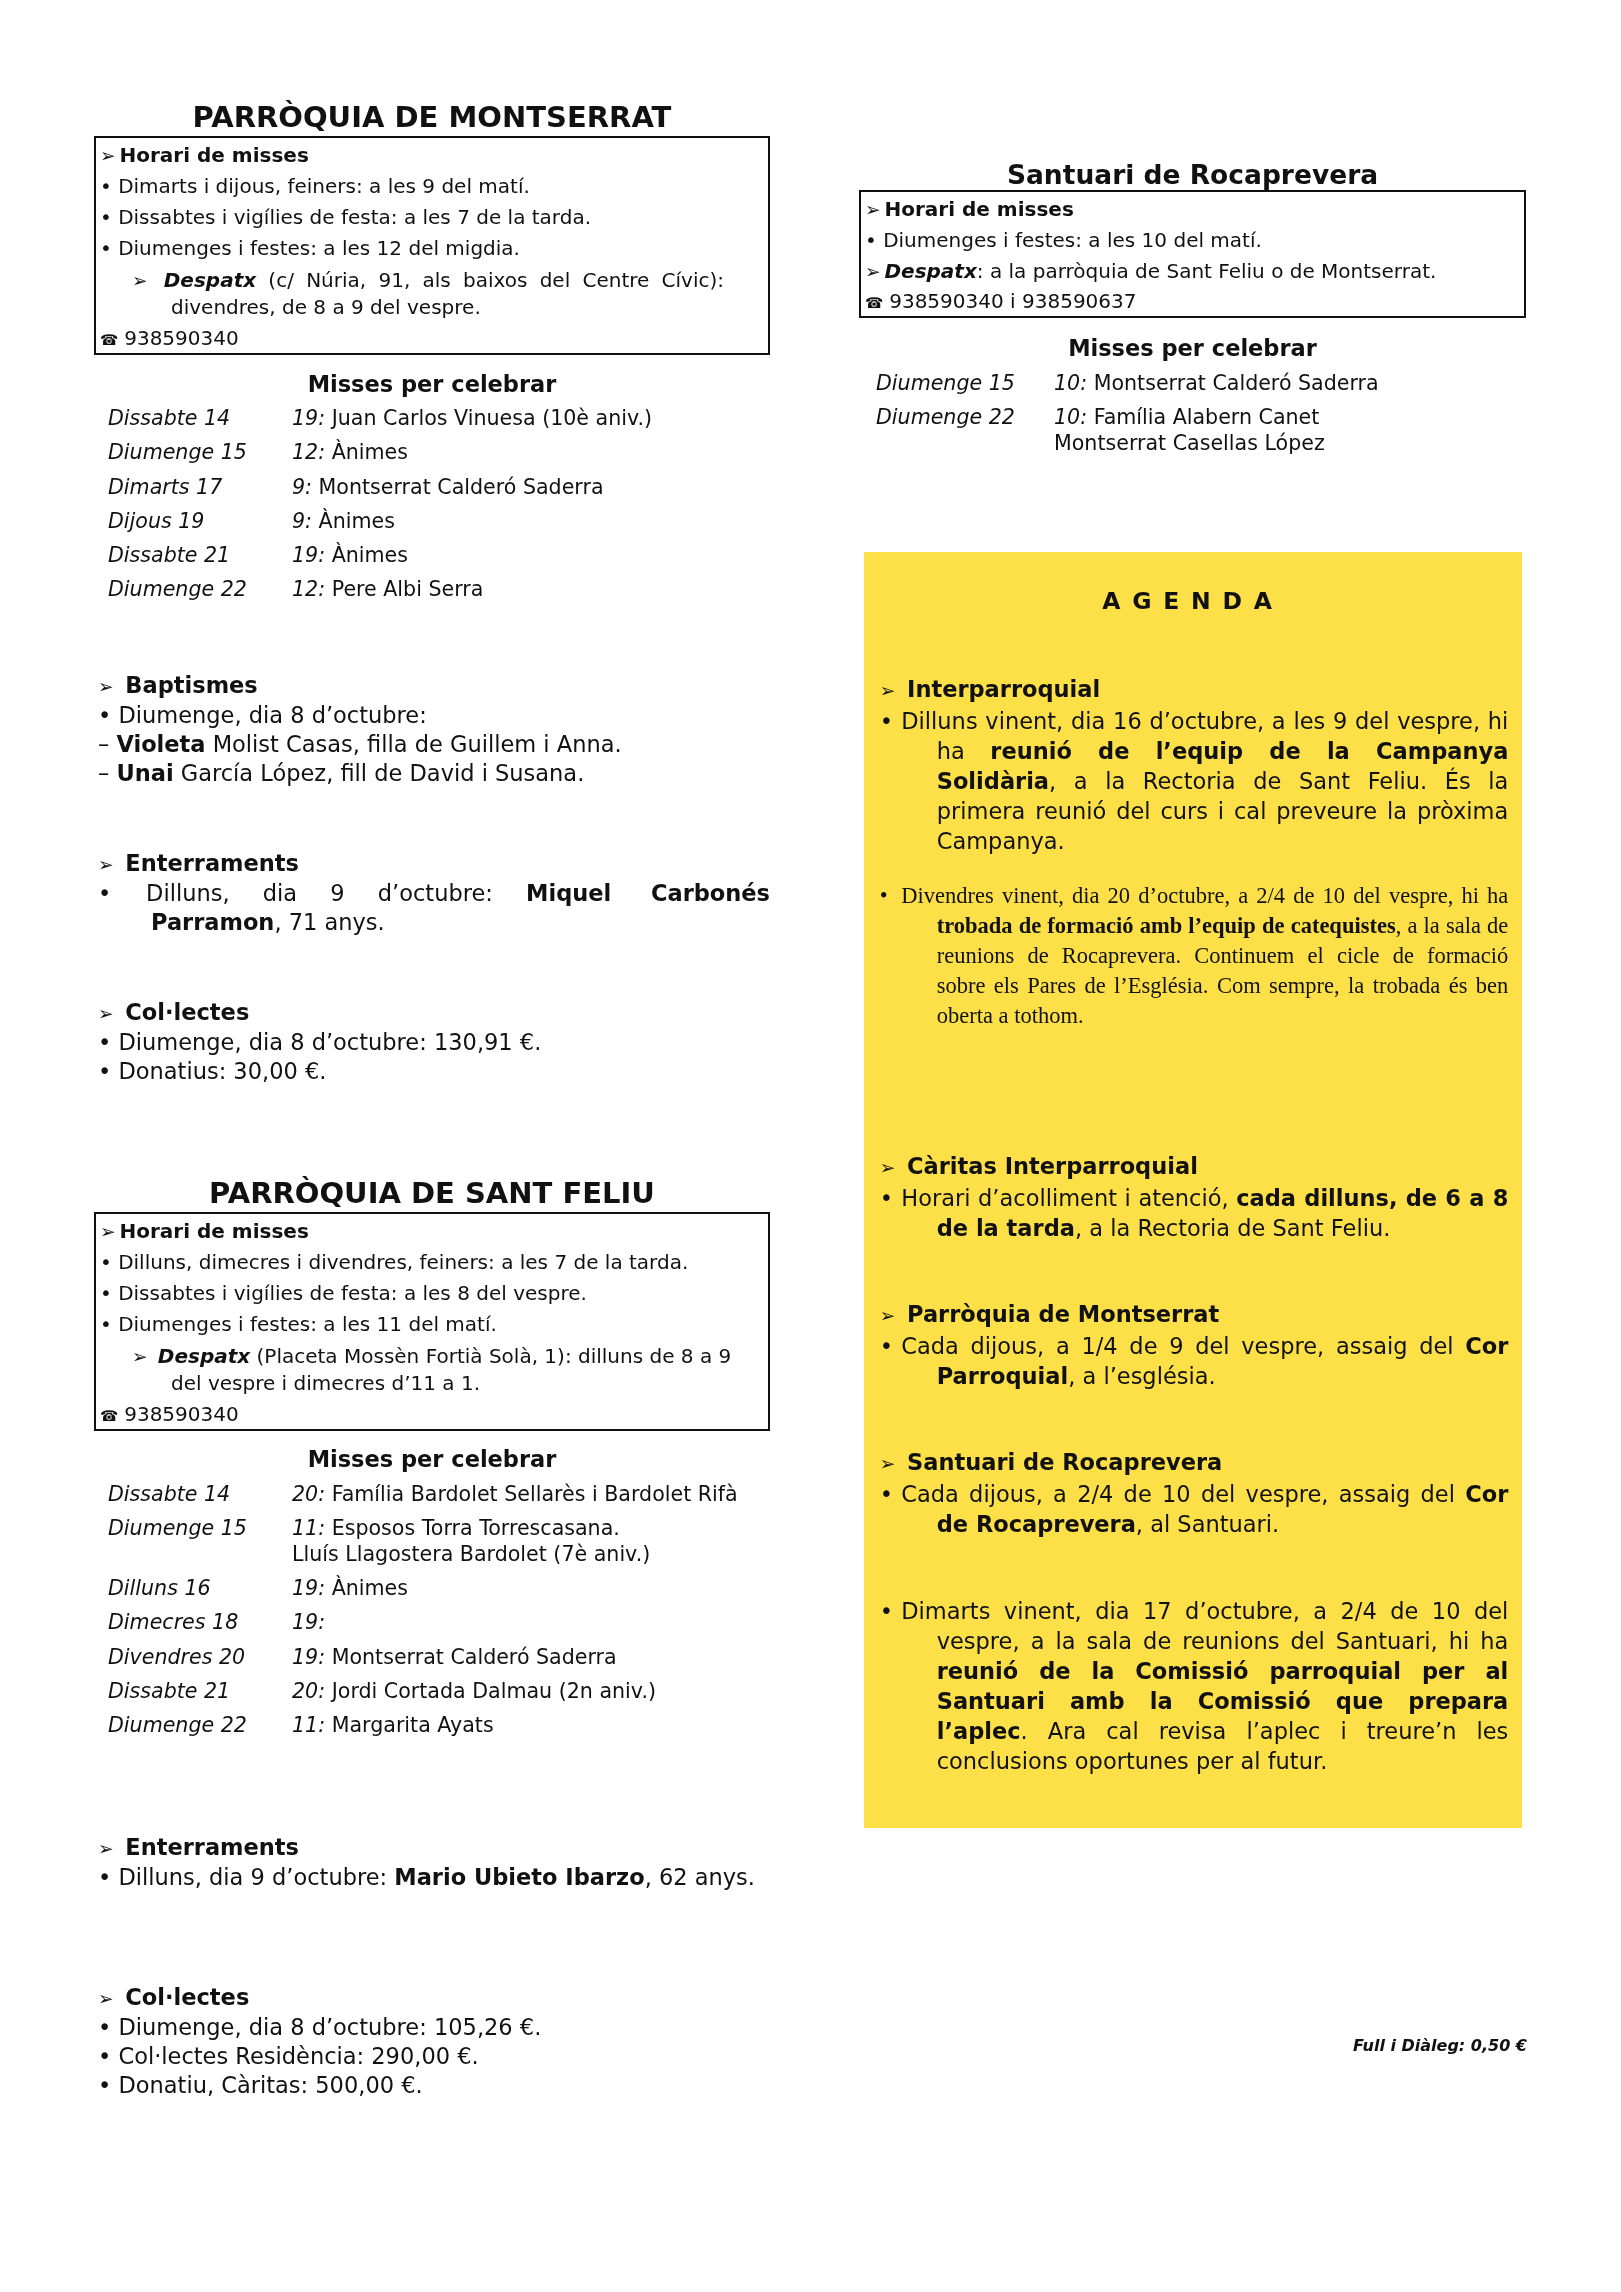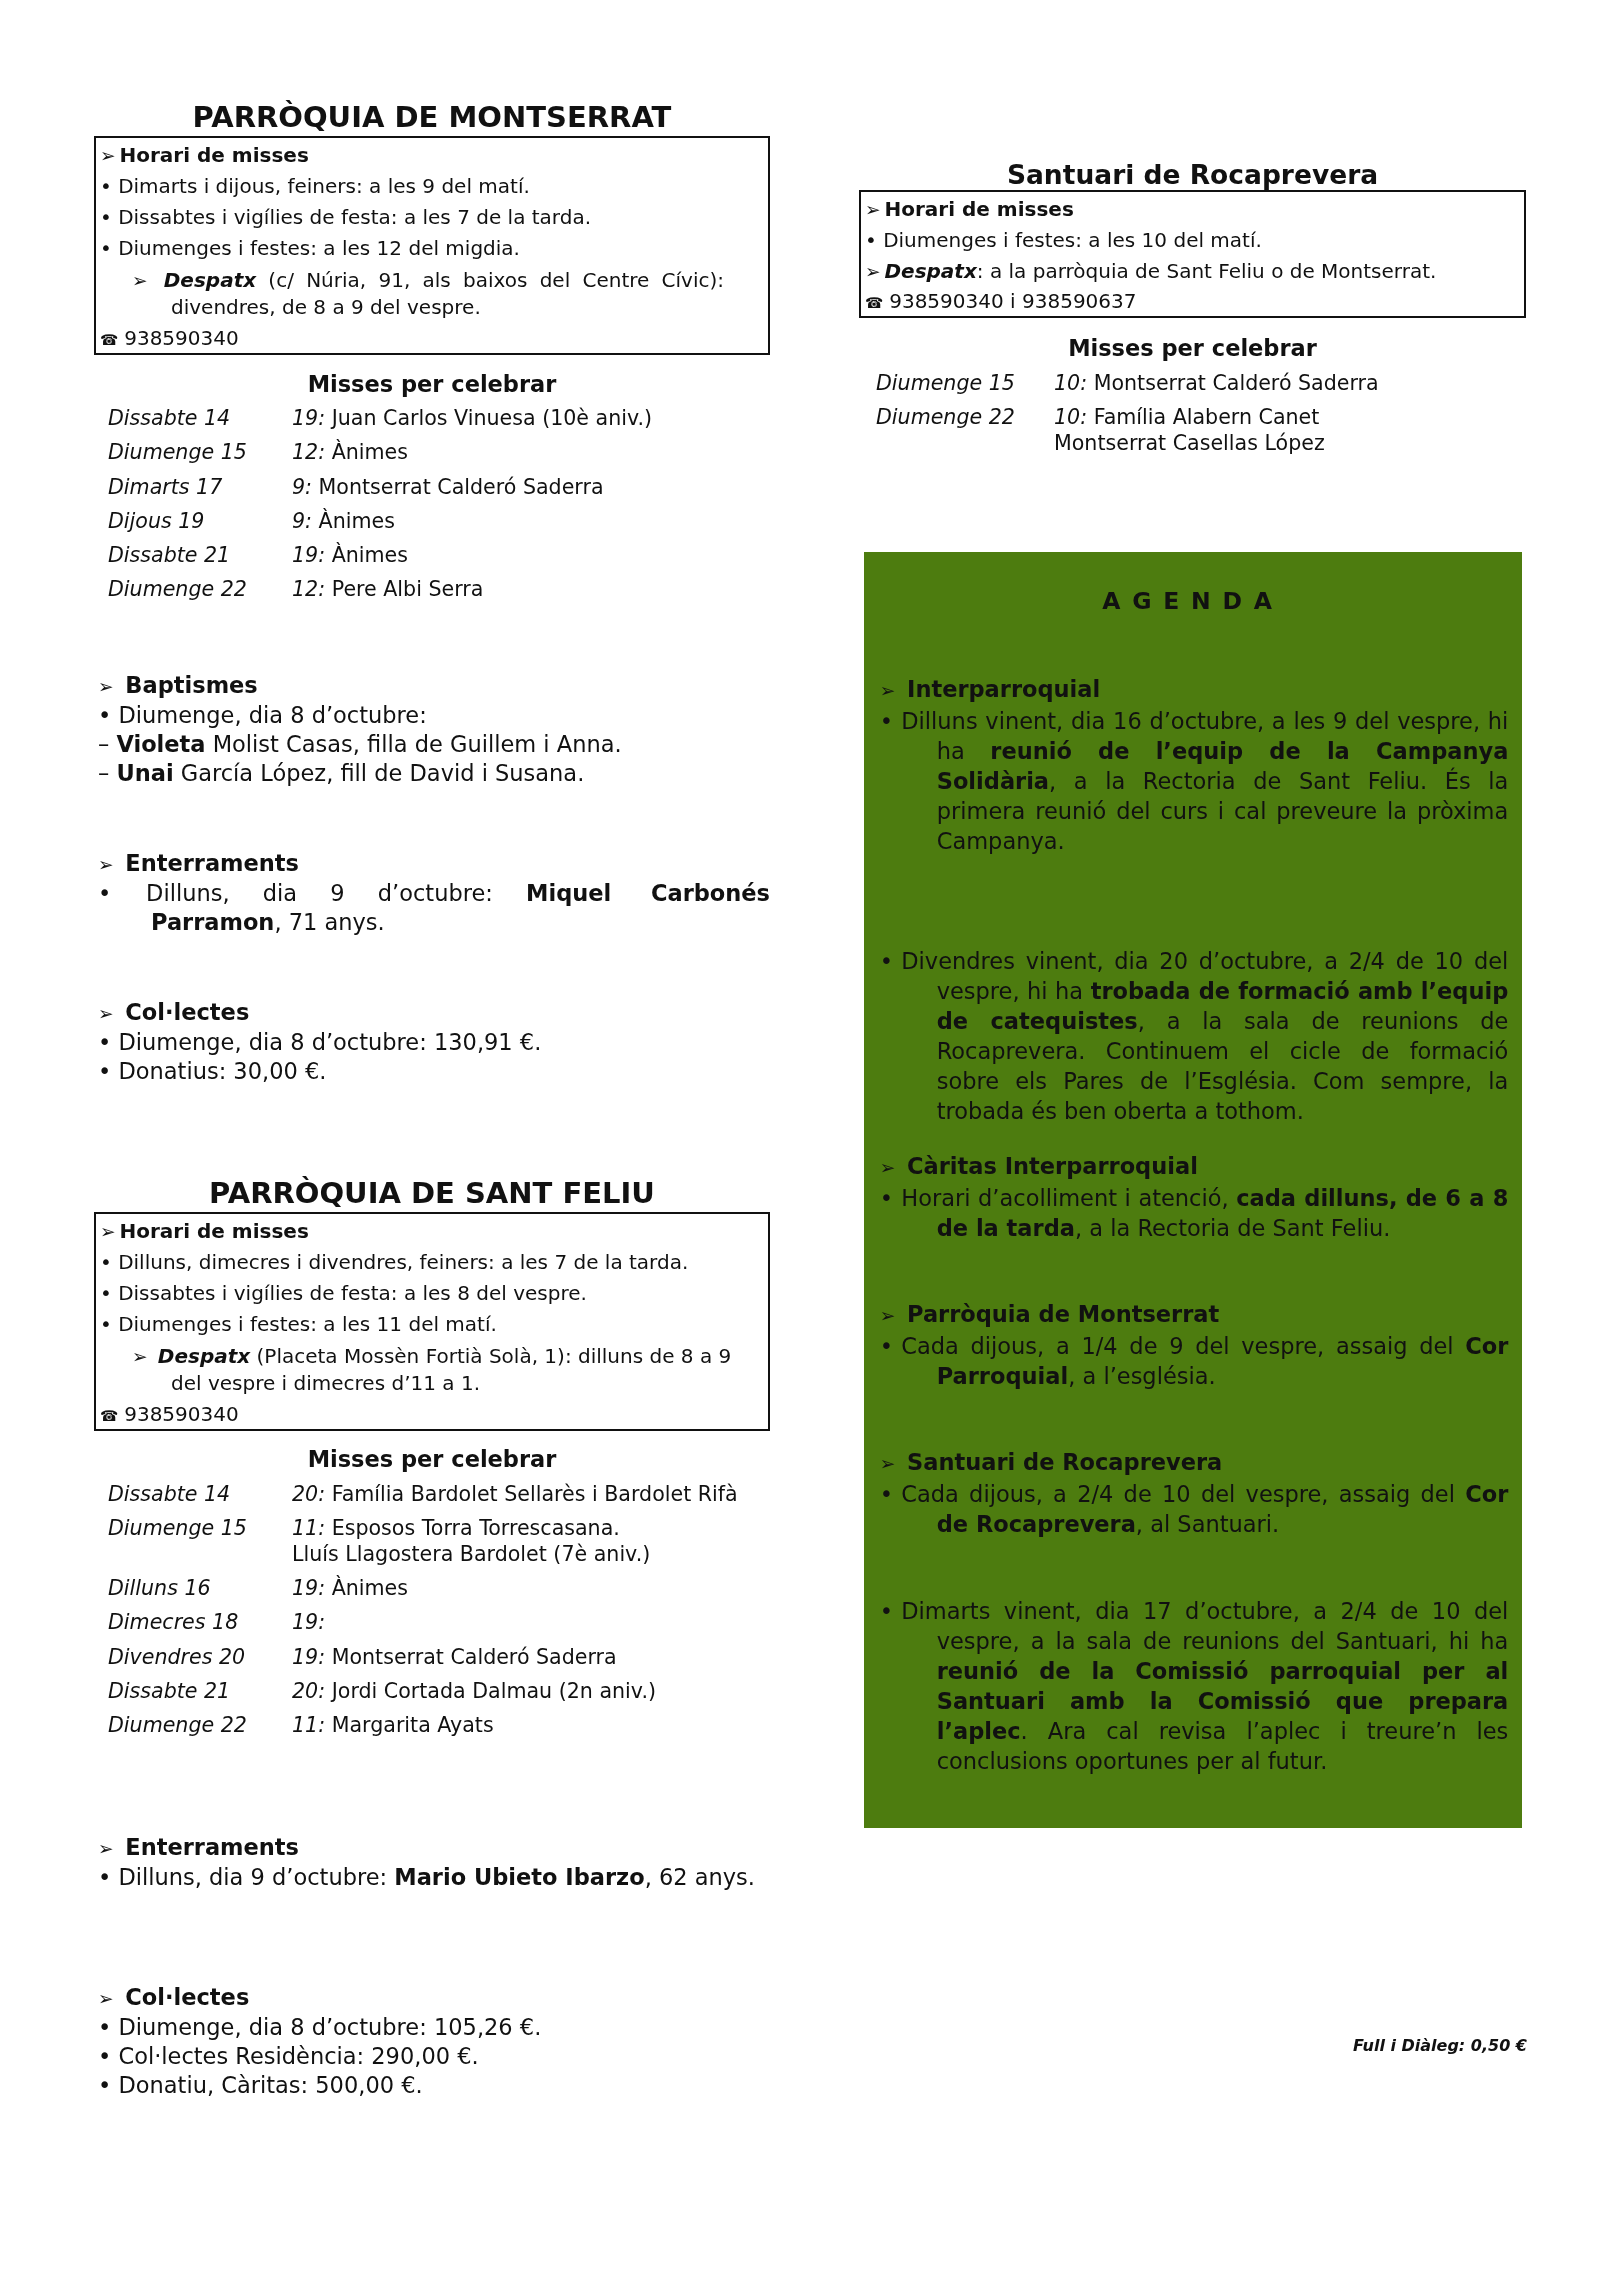--- a/index.html
+++ b/index.html
@@ -178,27 +178,27 @@
   <div class="mrow">
       <span class="day" style="width:178px;">Diumenge 15</span>
       <span class="txt"><span class="hour">10:</span><span> Montserrat Calderó Saderra</span></span>
     </div>
   <div class="mrow">
       <span class="day" style="width:178px;">Diumenge 22</span>
       <span class="txt"><span class="hour">10:</span><span> Família Alabern Canet</span><br><span>Montserrat Casellas López</span></span>
     </div>
 </div>
 
-<div class="abs agenda" style="left: 864px; top: 552px; width: 658px; height: 1276px; background: #4d7c0f;">
+<div class="abs agenda" style="left: 864px; top: 552px; width: 658px; height: 1276px; background: #fde047;">
   <div class="abs agenda-title" style="left:0; right:0; top:35px;">AGENDA</div>
 
   <div class="ag-section" style="top:122px;">
     <div class="head"><span class="arrow">➢</span> <span>Interparroquial</span></div>
     <div class="ag-item"><span class="bullet">•</span><span>Dilluns vinent, dia 16 d’octubre, a les 9 del vespre, hi ha </span><span class="bold">reunió de l’equip de la Campanya Solidària</span><span>, a la Rectoria de Sant Feliu. És la primera reunió del curs i cal preveure la pròxima Campanya.</span></div>
-    <div class="ag-item" style="margin-top:90px;"><span class="bullet">•</span><span>Divendres vinent, dia 20 d’octubre, a 2/4 de 10 del vespre, hi ha </span><span class="bold">trobada de formació amb l’equip de catequistes</span><span>, a la sala de reunions de Rocaprevera. Continuem el cicle de formació sobre els Pares de l’Església. Com sempre, la trobada és ben oberta a tothom.</span></div>
+    <div class="ag-item" style="margin-top:25px;font-family:Liberation Serif, serif;"><span class="bullet">•</span><span>Divendres vinent, dia 20 d’octubre, a 2/4 de 10 del vespre, hi ha </span><span class="bold">trobada de formació amb l’equip de catequistes</span><span>, a la sala de reunions de Rocaprevera. Continuem el cicle de formació sobre els Pares de l’Església. Com sempre, la trobada és ben oberta a tothom.</span></div>
   </div>
 
   <div class="ag-section" style="top:599px;">
     <div class="head"><span class="arrow">➢</span> <span>Càritas Interparroquial</span></div>
     <div class="ag-item"><span class="bullet">•</span><span>Horari d’acolliment i atenció, </span><span class="bold">cada dilluns, de 6 a 8 de la tarda</span><span>, a la Rectoria de Sant Feliu.</span></div>
   </div>
 
   <div class="ag-section" style="top:747px;">
     <div class="head"><span class="arrow">➢</span> <span>Parròquia de Montserrat</span></div>
     <div class="ag-item"><span class="bullet">•</span><span>Cada dijous, a 1/4 de 9 del vespre, assaig del </span><span class="bold">Cor Parroquial</span><span>, a l’església.</span></div>

